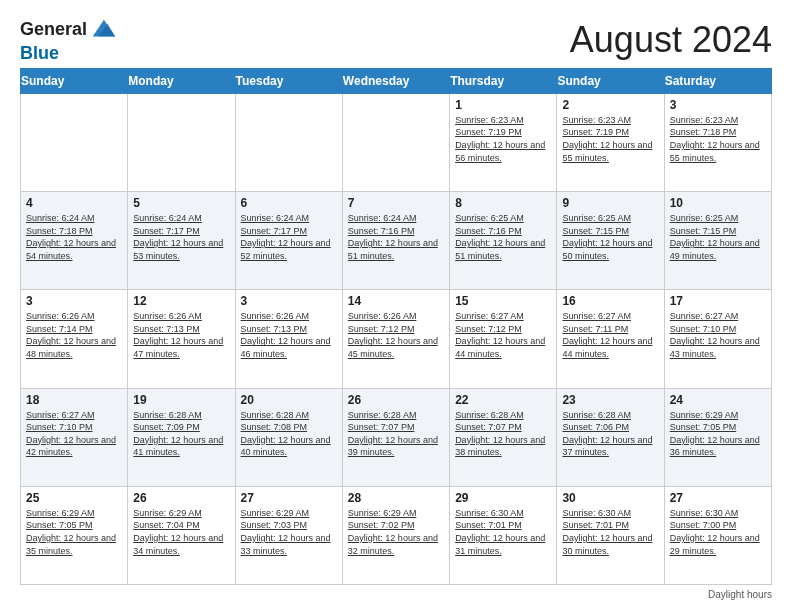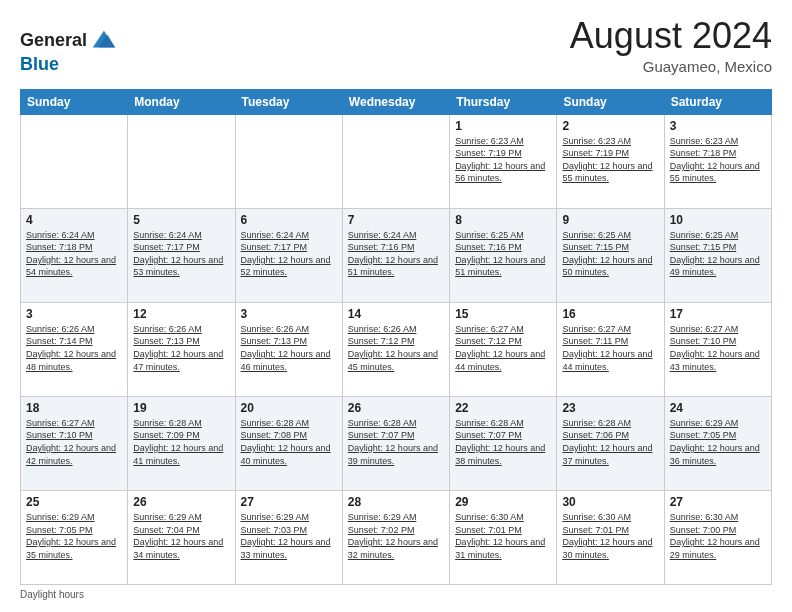--- a/index.html
+++ b/index.html
@@ -12,23 +12,23 @@
     }
     .page {
       width: 792px;
       height: 612px;
       padding: 16px 20px 12px 20px;
       display: flex;
       flex-direction: column;
     }
     .header {
       display: flex;
-      align-items: flex-end;
+      align-items: center;
       justify-content: space-between;
-      margin-bottom: 14px;
+      margin-bottom: 4px;
     }
     .logo {
       display: flex;
       align-items: center;
       gap: 0px;
     }
     .logo-text {
       font-size: 18px;
       font-weight: bold;
       color: #222;
@@ -57,21 +57,21 @@
       width: 100%;
       border-collapse: collapse;
       flex: 1;
     }
     .calendar-table th {
       background-color: #2a7fc1;
       color: #fff;
       font-size: 12px;
       font-weight: bold;
       text-align: left;
-      padding: 5px 6px;
+      padding: 5px 0;
       border: 1px solid #2a7fc1;
     }
     .calendar-table td {
       border: 1px solid #ccc;
       vertical-align: top;
       padding: 4px 5px;
       font-size: 9.5px;
       color: #333;
       width: calc(100% / 7);
       height: 78px;
@@ -92,21 +92,21 @@
     .day-info {
       font-size: 9px;
       line-height: 1.4;
       color: #333;
       text-decoration: underline;
     }
     .footer-note {
       font-size: 10px;
       color: #555;
       margin-top: 4px;
-      text-align: left;
+      text-align: right;
     }
     .empty-cell {
       background-color: #fff;
     }
   </style>
 </head>
 <body>
 
 <div class="page">
   <div class="header">
@@ -117,21 +117,20 @@
           <svg class="logo-icon" viewBox="0 0 30 30" xmlns="http://www.w3.org/2000/svg">
             <polygon points="4,22 16,4 28,22" fill="#2a7fc1"></polygon>
             <polygon points="10,22 20,8 28,22" fill="#1a5fa0" opacity="0.6"></polygon>
           </svg>
         </div>
         <div class="logo-text" style="color:#0369a1;">Blue</div>
       </div>
     </div>
     <div class="title-block">
       <div class="month-title">August 2024</div>
-      <div class="location">Guayameo, Mexico</div>
     </div>
   </div>
 
   <table class="calendar-table">
     <thead>
       <tr>
       <th>Sunday</th>
           <th>Monday</th>
           <th>Tuesday</th>
           <th>Wednesday</th>

